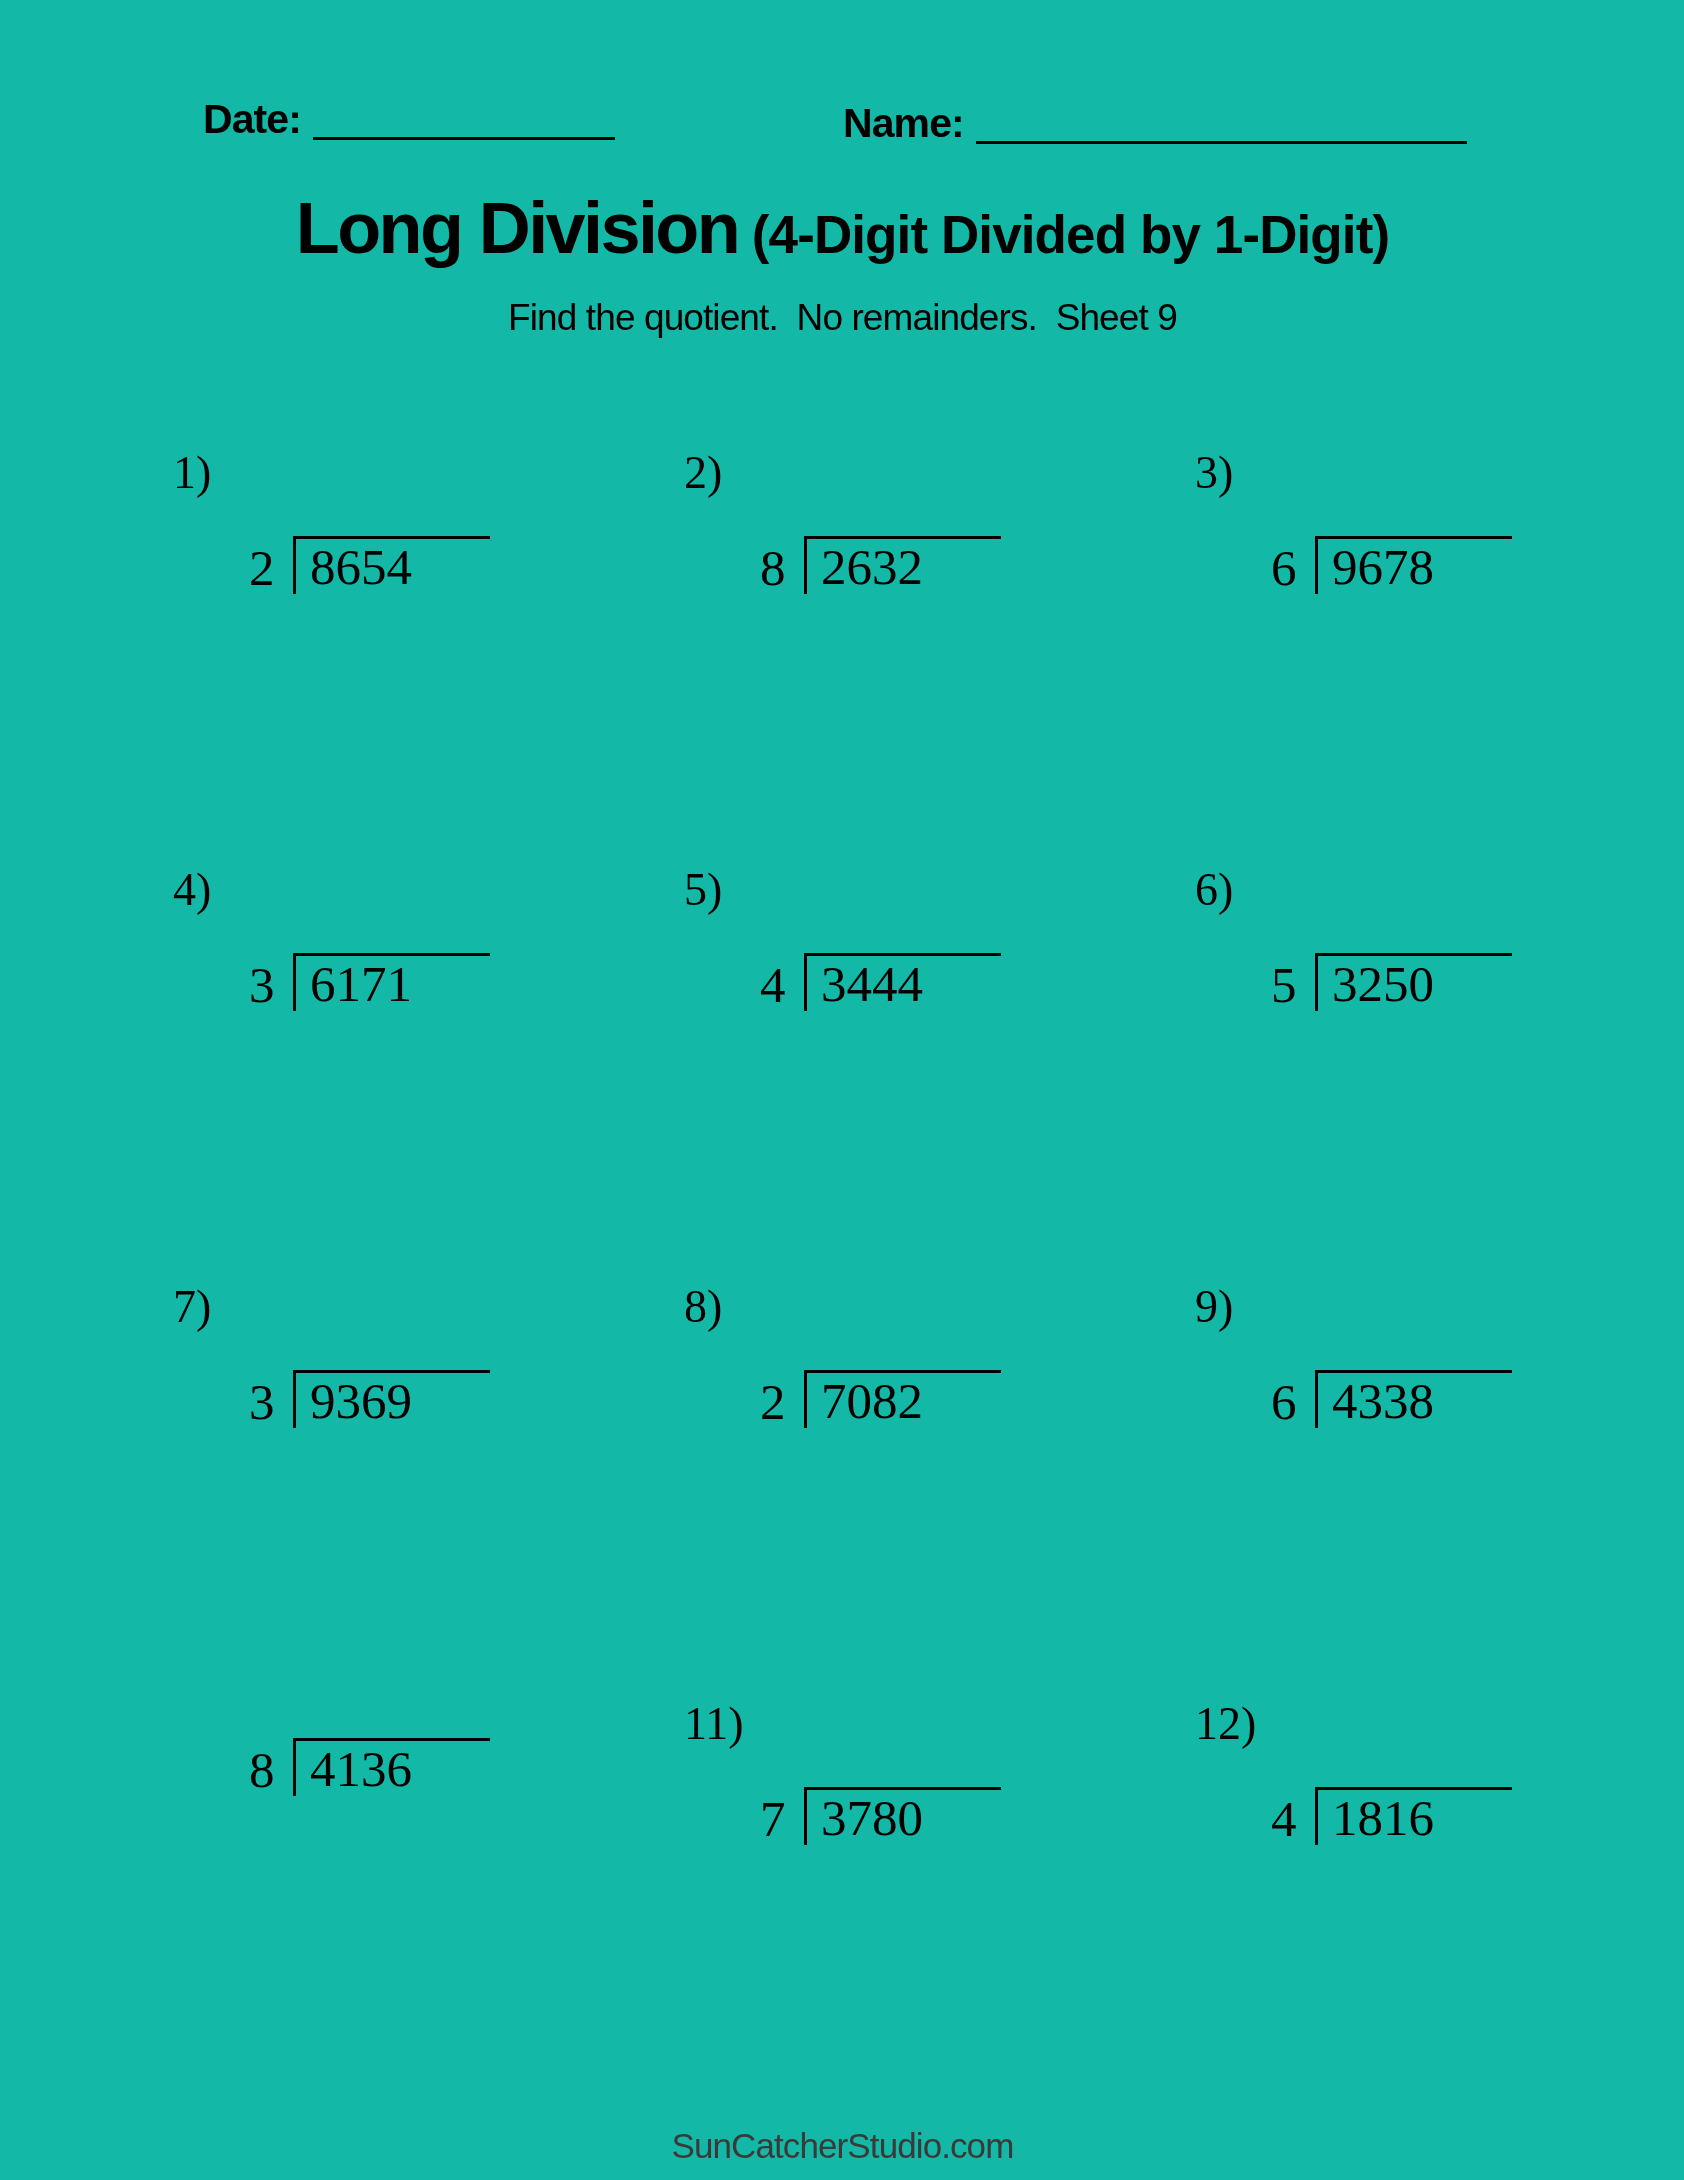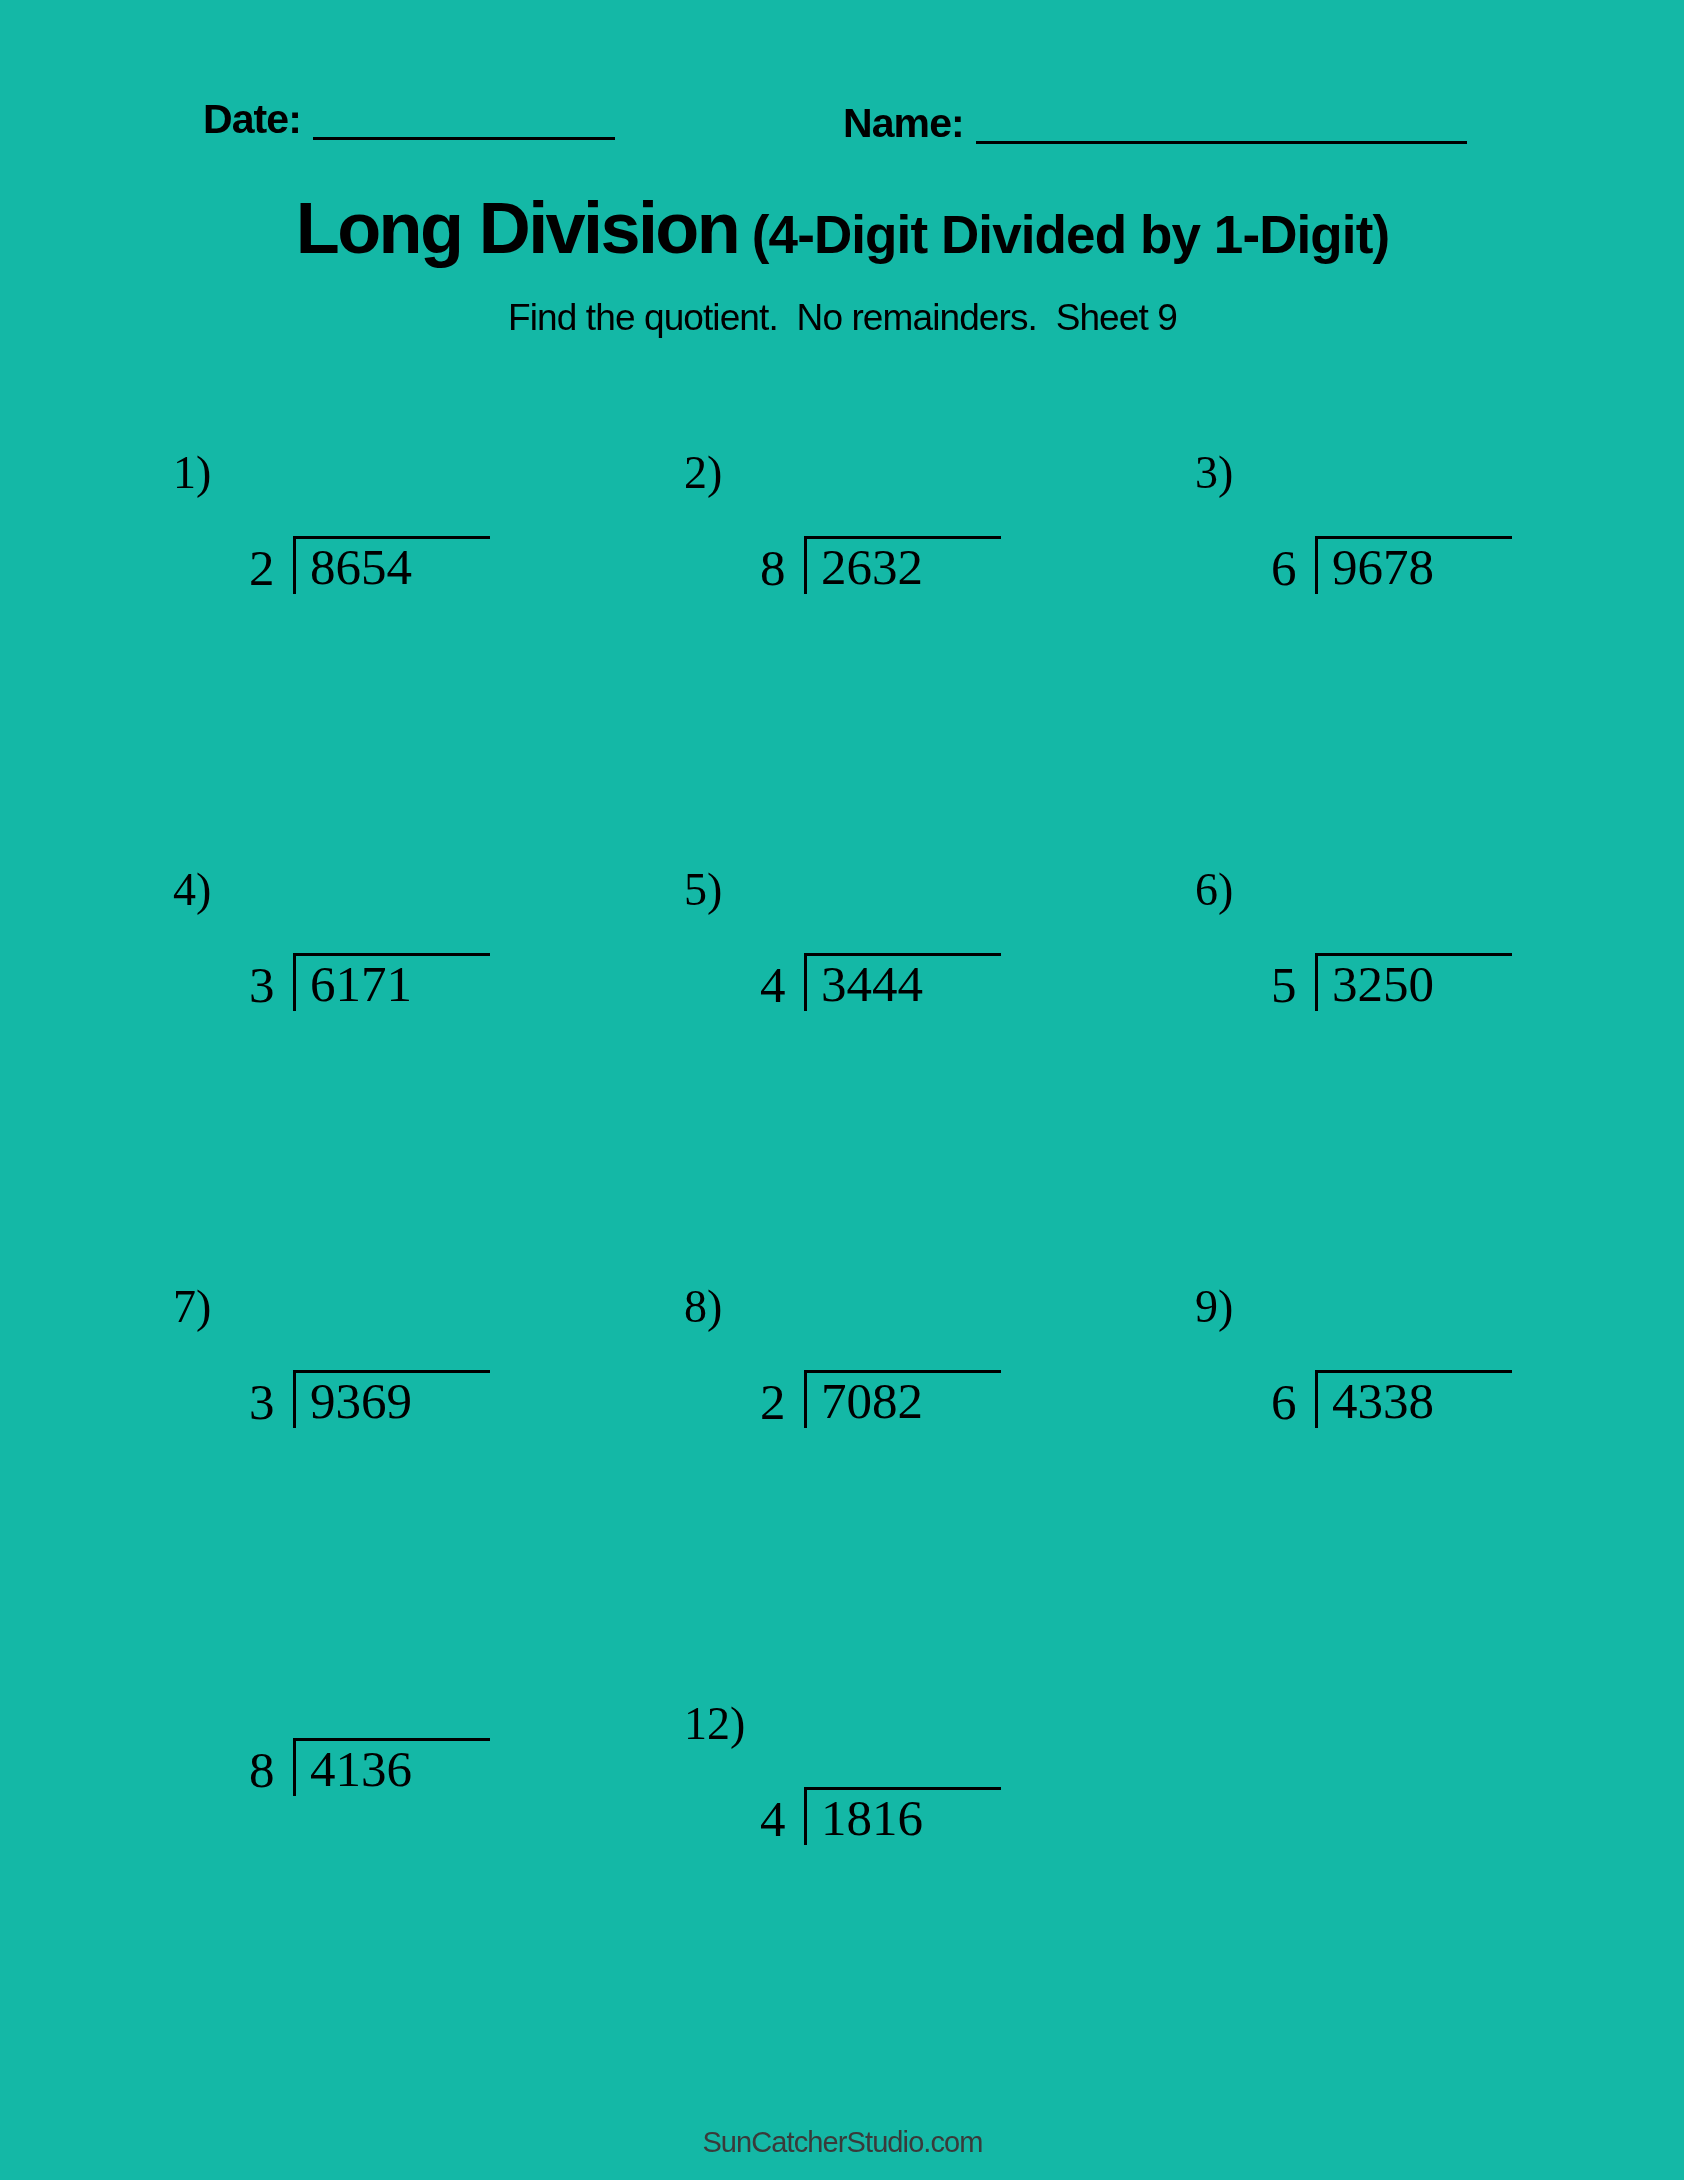--- a/index.html
+++ b/index.html
@@ -57,21 +57,21 @@
     border-left:3.4px solid #000;
     padding:3.4px 78px 0.9px 14.5px;
     font-size:51px;line-height:51px;
   }
 
   
   .footer{
     position:absolute;left:0;top:2126px;width:100%;
     text-align:center;
     font-family:"Liberation Sans", sans-serif;
-    font-size:29px;color:#3a3a3a;letter-spacing:-0.9px;
+    font-size:35px;color:#3a3a3a;letter-spacing:-0.9px;
   }
 </style>
 </head>
 <body>
 
 <div class="sheet">
 
   <div class="field field-date">
     <span class="lbl">Date:</span>
     <span class="blank-line date"></span>
@@ -161,20 +161,27 @@
       </div>
     </div>
 
     <div class="problem">
       <div class="expr">
         <span class="divisor">8</span>
         <span class="dividend">4136</span>
       </div>
     </div>
 
+    <div class="problem">
+      <div class="pnum">11)</div>
+      <div class="expr">
+        <span class="divisor">7</span>
+        <span class="dividend">3780</span>
+      </div>
+    </div>
 
     <div class="problem">
       <div class="pnum">12)</div>
       <div class="expr">
         <span class="divisor">4</span>
         <span class="dividend">1816</span>
       </div>
     </div>
 
   </div>

